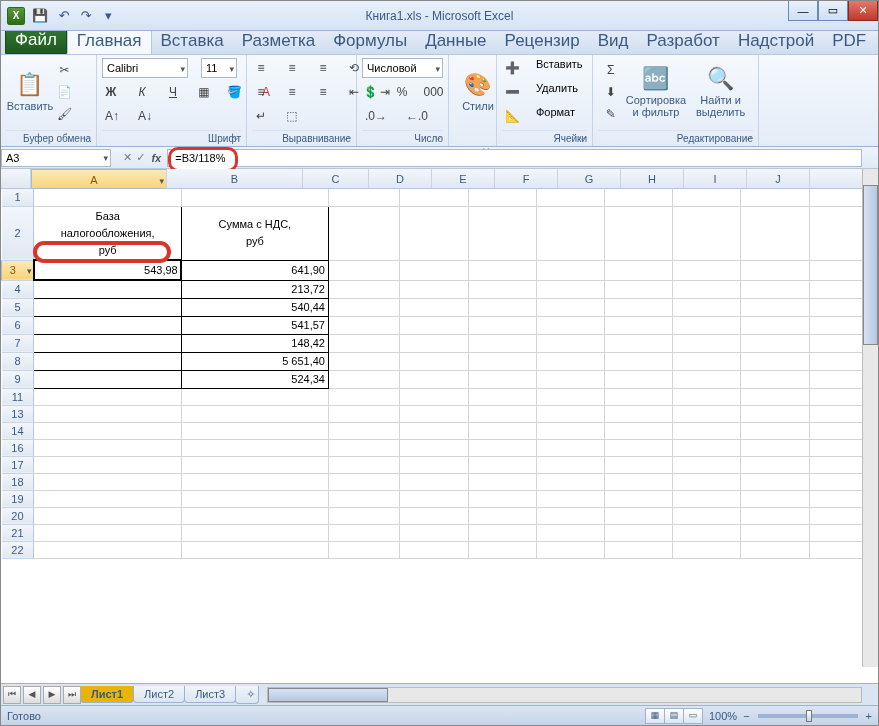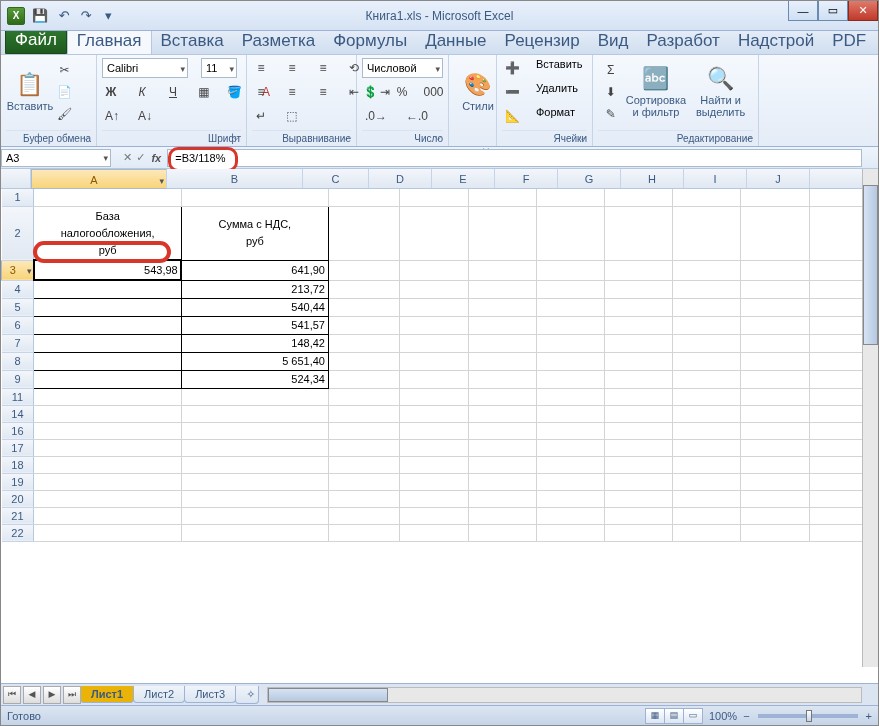--- a/index.html
+++ b/index.html
@@ -362,20 +362,33 @@
           <td class="cell"></td>
           <td class="cell"></td>
           <td class="cell"></td>
           <td class="cell"></td>
           <td class="cell"></td>
           <td class="cell"></td>
           <td class="cell"></td>
           <td class="cell"></td>
         </tr>
     <tr>
+          <td class="rowh">13</td>
+          <td class="cell"></td>
+          <td class="cell"></td>
+          <td class="cell"></td>
+          <td class="cell"></td>
+          <td class="cell"></td>
+          <td class="cell"></td>
+          <td class="cell"></td>
+          <td class="cell"></td>
+          <td class="cell"></td>
+          <td class="cell"></td>
+        </tr>
+    <tr>
           <td class="rowh">14</td>
           <td class="cell"></td>
           <td class="cell"></td>
           <td class="cell"></td>
           <td class="cell"></td>
           <td class="cell"></td>
           <td class="cell"></td>
           <td class="cell"></td>
           <td class="cell"></td>
           <td class="cell"></td>

